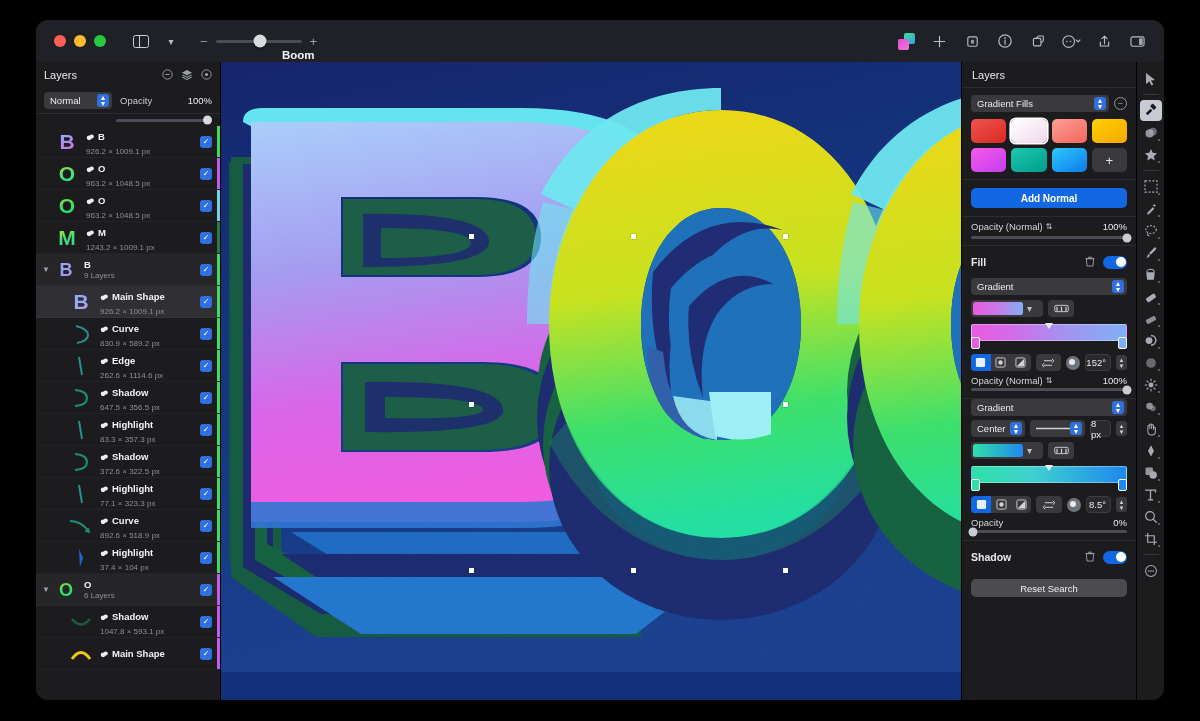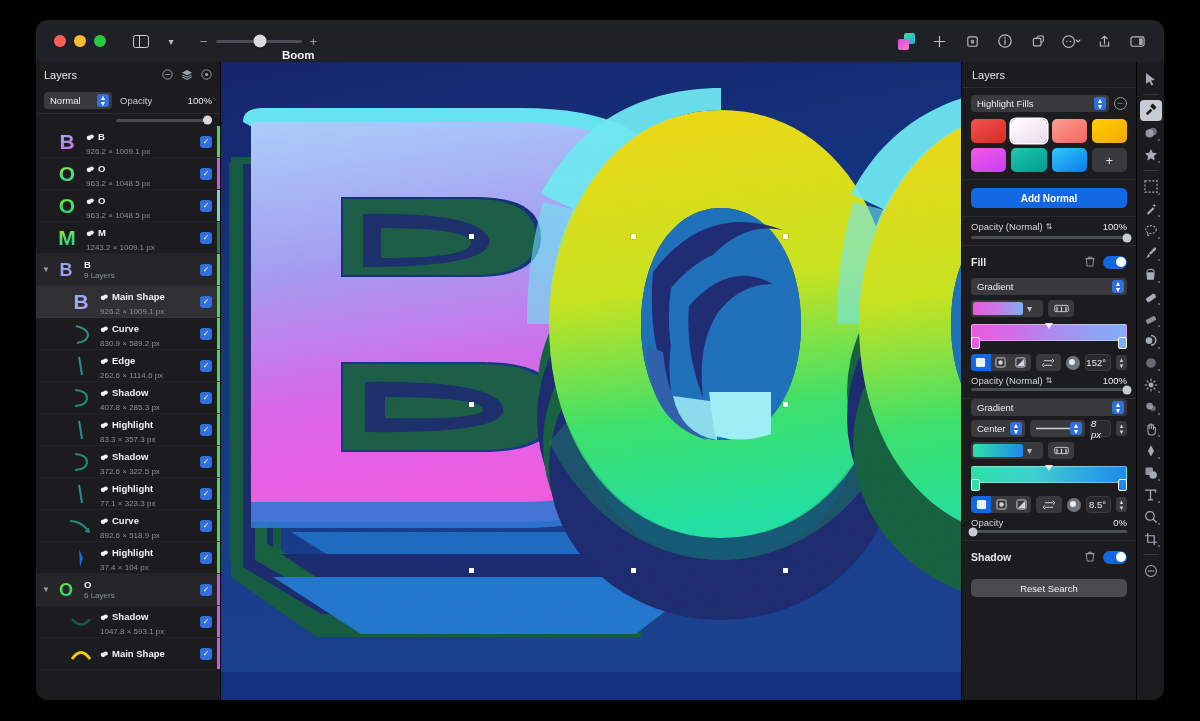--- a/index.html
+++ b/index.html
@@ -153,21 +153,21 @@
   .gs-stop{position:absolute;bottom:1px;width:9px;height:12px;border-radius:2px;border:1px solid #fff;}
   .gs-mid{position:absolute;top:-1px;left:50%;transform:translateX(-50%);
     width:0;height:0;border-left:4px solid transparent;border-right:4px solid transparent;border-top:6px solid #e9ebee;}
   .seg{display:flex;gap:0;background:#3a3a3d;border-radius:4px;overflow:hidden;}
   .seg div{width:20px;height:17px;display:flex;align-items:center;justify-content:center;}
   .seg div.on{background:#1268e3;}
   .ctrlrow{display:flex;align-items:center;gap:5px;margin-top:4px;}
   .pillbtn{width:26px;height:17px;background:#3a3a3d;border-radius:4px;display:flex;align-items:center;justify-content:center;color:#cfd3d9;font-size:9px;}
   .deg{flex:1;height:17px;background:#2a2a2d;border:1px solid #3d3d40;border-radius:4px;display:flex;align-items:center;justify-content:flex-end;padding-right:4px;color:#e9ebee;font-size:9.5px;}
   .stepper2{width:11px;height:15px;border-radius:3px;background:#3a3a3d;color:#cfd3d9;font-size:6px;display:flex;flex-direction:column;align-items:center;justify-content:center;line-height:6px;flex-shrink:0;}
-  .numfield{height:17px;background:#2a2a2d;border:1px solid #3d3d40;border-radius:4px;display:flex;align-items:center;justify-content:flex-end;padding-right:4px;color:#e9ebee;font-size:9.5px;font-style:italic;}
+  .numfield{height:17px;background:#2a2a2d;border:1px solid #3d3d40;border-radius:4px;display:flex;align-items:center;justify-content:flex-end;padding-right:4px;color:#e9ebee;font-size:9.5px;}
   .reset{
     margin:6px 9px 8px;height:18px;background:#4b4b4e;border-radius:5px;color:#eceef1;font-size:9.5px;
     display:flex;align-items:center;justify-content:center;
   }
   
   .rail{
     width:28px;background:#1c1c1e;flex-shrink:0;display:flex;flex-direction:column;
     align-items:center;padding-top:6px;gap:1px;border-left:1px solid #000;
   }
   .tool{width:22px;height:21px;display:flex;align-items:center;justify-content:center;color:#a7acb3;border-radius:4px;position:relative;}
@@ -450,21 +450,21 @@
               </svg>
             </span>
             <div class="linfo">
               <div class="lname">
                 <span><svg width="9" height="9" viewBox="0 0 10 10">
                     <circle cx="3.4" cy="5.4" r="2.6" fill="#eceef1"></circle>
                     <circle cx="6.3" cy="4" r="2.4" fill="#eceef1"></circle>
                   </svg></span>
                 <span class="txt">Shadow</span>
               </div>
-              <div class="lsize">407.8 × 285.3 px</div>
+              <div class="lsize">647.5 × 356.5 px</div>
             </div>
             <span class="chk">✓</span>
             <span class="cbar" style="background: rgb(61, 220, 90);"></span>
           </div>
           <div class="lrow">
             <span class="disc"></span>
             <span style="width: 14px; flex-shrink: 0;"></span>
             <span class="thumb">
               <svg width="26" height="24" viewBox="0 0 26 24">
                 <path d="M11 3 L14 21" stroke="#2a8f8a" fill="none" stroke-width="2"></path>
@@ -758,21 +758,21 @@
       <div class="handle" style="left:410px;top:506px;"></div>
       <div class="handle" style="left:562px;top:506px;"></div>
     </div>
 
     <div class="style">
       <div class="sp-head">Layers</div>
 
       <div class="sp-sec">
         <div class="sp-row">
           <div class="sp-select">
-            <span>Highlight Fills</span>
+            <span>Gradient Fills</span>
             <span class="stepper">▲<br>▼</span>
           </div>
           <span class="circ-btn">−</span>
         </div>
         <div class="swatches" id="swatch-grid">
             <div class="sw" style="background: linear-gradient(150deg, rgb(240, 83, 78), rgb(217, 42, 36));"></div>
             <div class="sw sel" style="background: linear-gradient(150deg, rgb(255, 255, 255), rgb(240, 216, 236));"></div>
             <div class="sw" style="background: linear-gradient(150deg, rgb(255, 157, 147), rgb(240, 103, 95));"></div>
             <div class="sw" style="background: linear-gradient(150deg, rgb(255, 208, 0), rgb(245, 168, 0));"></div>
             <div class="sw" style="background: linear-gradient(150deg, rgb(244, 90, 232), rgb(198, 62, 240));"></div>

